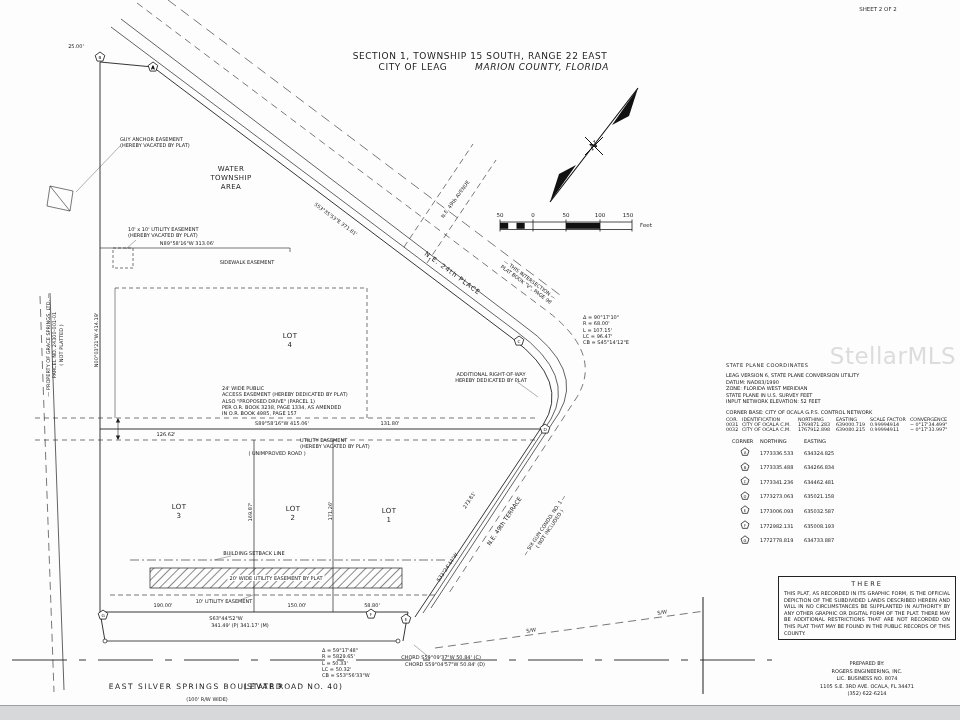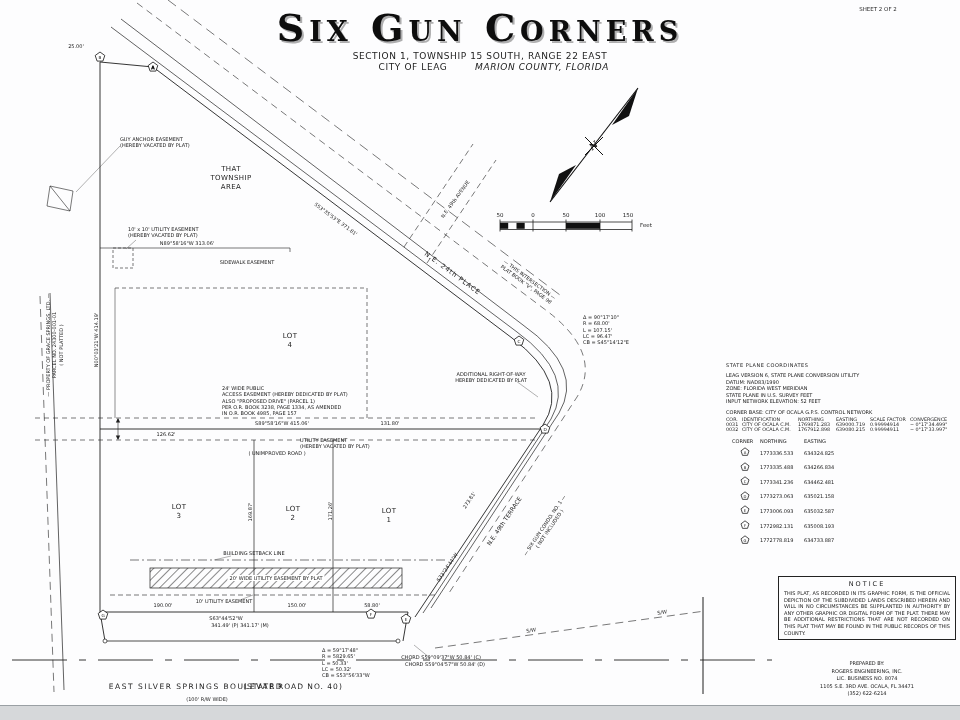--- a/index.html
+++ b/index.html
@@ -161,35 +161,35 @@
       <line x1="566" y1="219.5" x2="566" y2="231.5"></line>
       <line x1="600" y1="219.5" x2="600" y2="231.5"></line>
       <line x1="632" y1="219.5" x2="632" y2="231.5"></line>
       <rect x="500" y="222.8" width="8.2" height="6" fill="#111" stroke="none"></rect>
       <rect x="516.5" y="222.8" width="8.2" height="6" fill="#111" stroke="none"></rect>
       <rect x="566" y="222.8" width="34" height="6" fill="#111" stroke="none"></rect>
     </g>
   </svg>
 
   <div class="lbl s55 c" style="left:878px;top:9px;">SHEET 2 OF 2</div>
-  <div class="lbl ttl c" style="left:480px;top:28px;">Six Gun Corners</div>
   <div class="lbl s9 c" style="left:480px;top:56px;">SECTION 1, TOWNSHIP 15 SOUTH, RANGE 22 EAST</div>
   <div class="lbl s9 c" style="left:413px;top:67px;">CITY OF LEAG</div>
   <div class="lbl s9 c" style="left:542px;top:67px;font-style:italic;">MARION COUNTY, FLORIDA</div>
+  <div class="lbl wm c" style="left:893px;top:357px;">StellarMLS</div>
 
   <div class="lbl nletter rm38" style="left:594px;top:146px;">N</div>
   <div class="lbl s55 c" style="left:500px;top:215px;">50</div>
   <div class="lbl s55 c" style="left:533px;top:215px;">0</div>
   <div class="lbl s55 c" style="left:566px;top:215px;">50</div>
   <div class="lbl s55 c" style="left:600px;top:215px;">100</div>
   <div class="lbl s55 c" style="left:628px;top:215px;">150</div>
   <div class="lbl s55 c" style="left:646px;top:225px;">Feet</div>
 
   <div class="lbl blk ctr" style="left:205px;top:165px;width:52px;">
-    <div class="s7">THAT</div>
+    <div class="s7">WATER</div>
     <div class="s7">TOWNSHIP</div>
     <div class="s7">AREA</div>
   </div>
 
   <div class="lbl blk ctr" style="left:279px;top:332px;width:22px;">
     <div class="s7">LOT</div>
     <div class="s7">4</div>
   </div>
   <div class="lbl blk ctr" style="left:168px;top:503px;width:22px;">
     <div class="s7">LOT</div>
@@ -388,21 +388,21 @@
       <div class="cc1"><svg class="pent" width="10" height="10" viewBox="0 0 12 12">
             <polygon points="6,1 10.8,4.6 9,10 3,10 1.2,4.6" fill="none" stroke="#111" stroke-width="0.9"></polygon>
             <text x="6" y="8" font-size="4.5" text-anchor="middle" fill="#111">G</text>
           </svg></div>
       <div class="cc2">1772778.819</div>
       <div class="cc3">634733.887</div>
     </div>
   </div>
 
   <div class="notice">
-    <div class="n-title">NOTICE</div>
+    <div class="n-title">THERE</div>
     <div class="n-body">THIS PLAT, AS RECORDED IN ITS GRAPHIC FORM, IS THE OFFICIAL DEPICTION OF THE SUBDIVIDED LANDS DESCRIBED HEREIN AND WILL IN NO CIRCUMSTANCES BE SUPPLANTED IN AUTHORITY BY ANY OTHER GRAPHIC OR DIGITAL FORM OF THE PLAT. THERE MAY BE ADDITIONAL RESTRICTIONS THAT ARE NOT RECORDED ON THIS PLAT THAT MAY BE FOUND IN THE PUBLIC RECORDS OF THIS COUNTY.</div>
   </div>
 
   <div class="prepared">
     <div>PREPARED BY:</div>
     <div>ROGERS ENGINEERING, INC.</div>
     <div>LIC. BUSINESS NO. 8074</div>
     <div>1105 S.E. 3RD AVE.   OCALA, FL 34471</div>
     <div>(352) 622-6214</div>
   </div>

